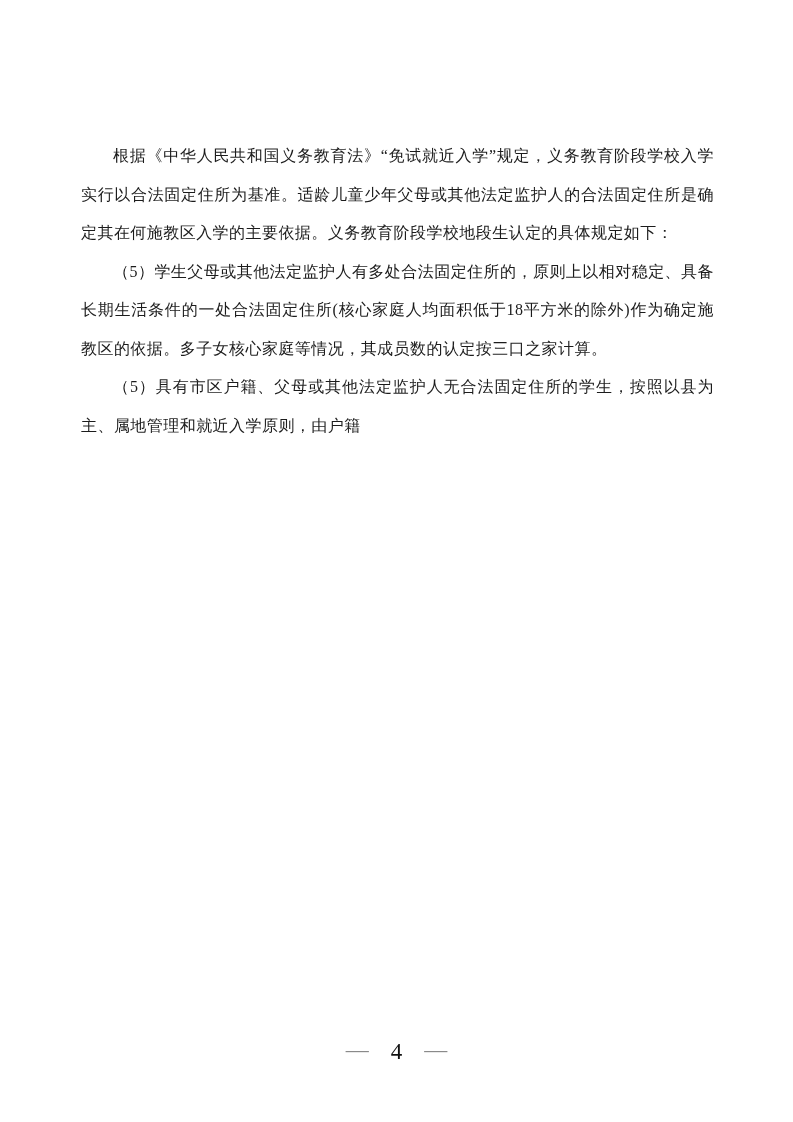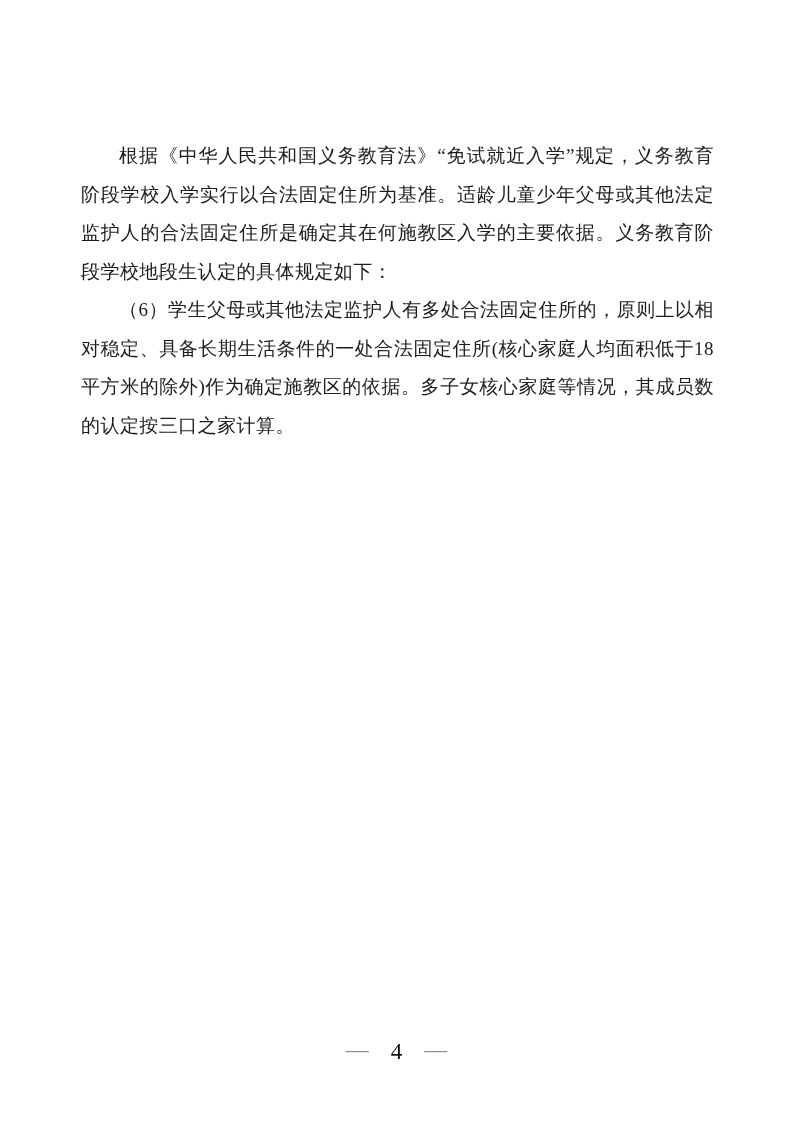--- a/index.html
+++ b/index.html
@@ -17,21 +17,21 @@
   }
   .content {
     position: absolute;
     left: 81px;
     top: 137px;
     width: 633px;
   }
   .para {
     margin: 0;
     padding: 0;
-    font-size: 19px;
+    font-size: 16px;
     line-height: 38.5px;
     letter-spacing: 0.45px;
     color: #1c1c1c;
     text-indent: 2em;
     text-align: justify;
     text-justify: inter-character;
     word-break: break-all;
     font-weight: 400;
   }
   .footer {
@@ -57,19 +57,20 @@
     color: #111111;
     font-weight: 500;
   }
 </style>
 </head>
 <body>
 
 <div class="page">
   <div class="content">
     <p class="para">根据《中华人民共和国义务教育法》“免试就近入学”规定，义务教育阶段学校入学实行以合法固定住所为基准。适龄儿童少年父母或其他法定监护人的合法固定住所是确定其在何施教区入学的主要依据。义务教育阶段学校地段生认定的具体规定如下：</p>
-    <p class="para">（6）学生父母或其他法定监护人有多处合法固定住所的，原则上以相对稳定、具备长期生活条件的一处合法固定住所(核心家庭人均面积低于18平方米的除外)作为确定施教区的依据。多子女核心家庭等情况，其成员数的认定按三口之家计算。</p>
+    <p class="para">（5）学生父母或其他法定监护人有多处合法固定住所的，原则上以相对稳定、具备长期生活条件的一处合法固定住所(核心家庭人均面积低于18平方米的除外)作为确定施教区的依据。多子女核心家庭等情况，其成员数的认定按三口之家计算。</p>
+    <p class="para">（5）具有市区户籍、父母或其他法定监护人无合法固定住所的学生，按照以县为主、属地管理和就近入学原则，由户籍</p>
   </div>
 
   <div class="footer">
     <span class="dash">—</span><span class="num">4</span><span class="dash">—</span>
   </div>
 </div>
 
 </body></html>

